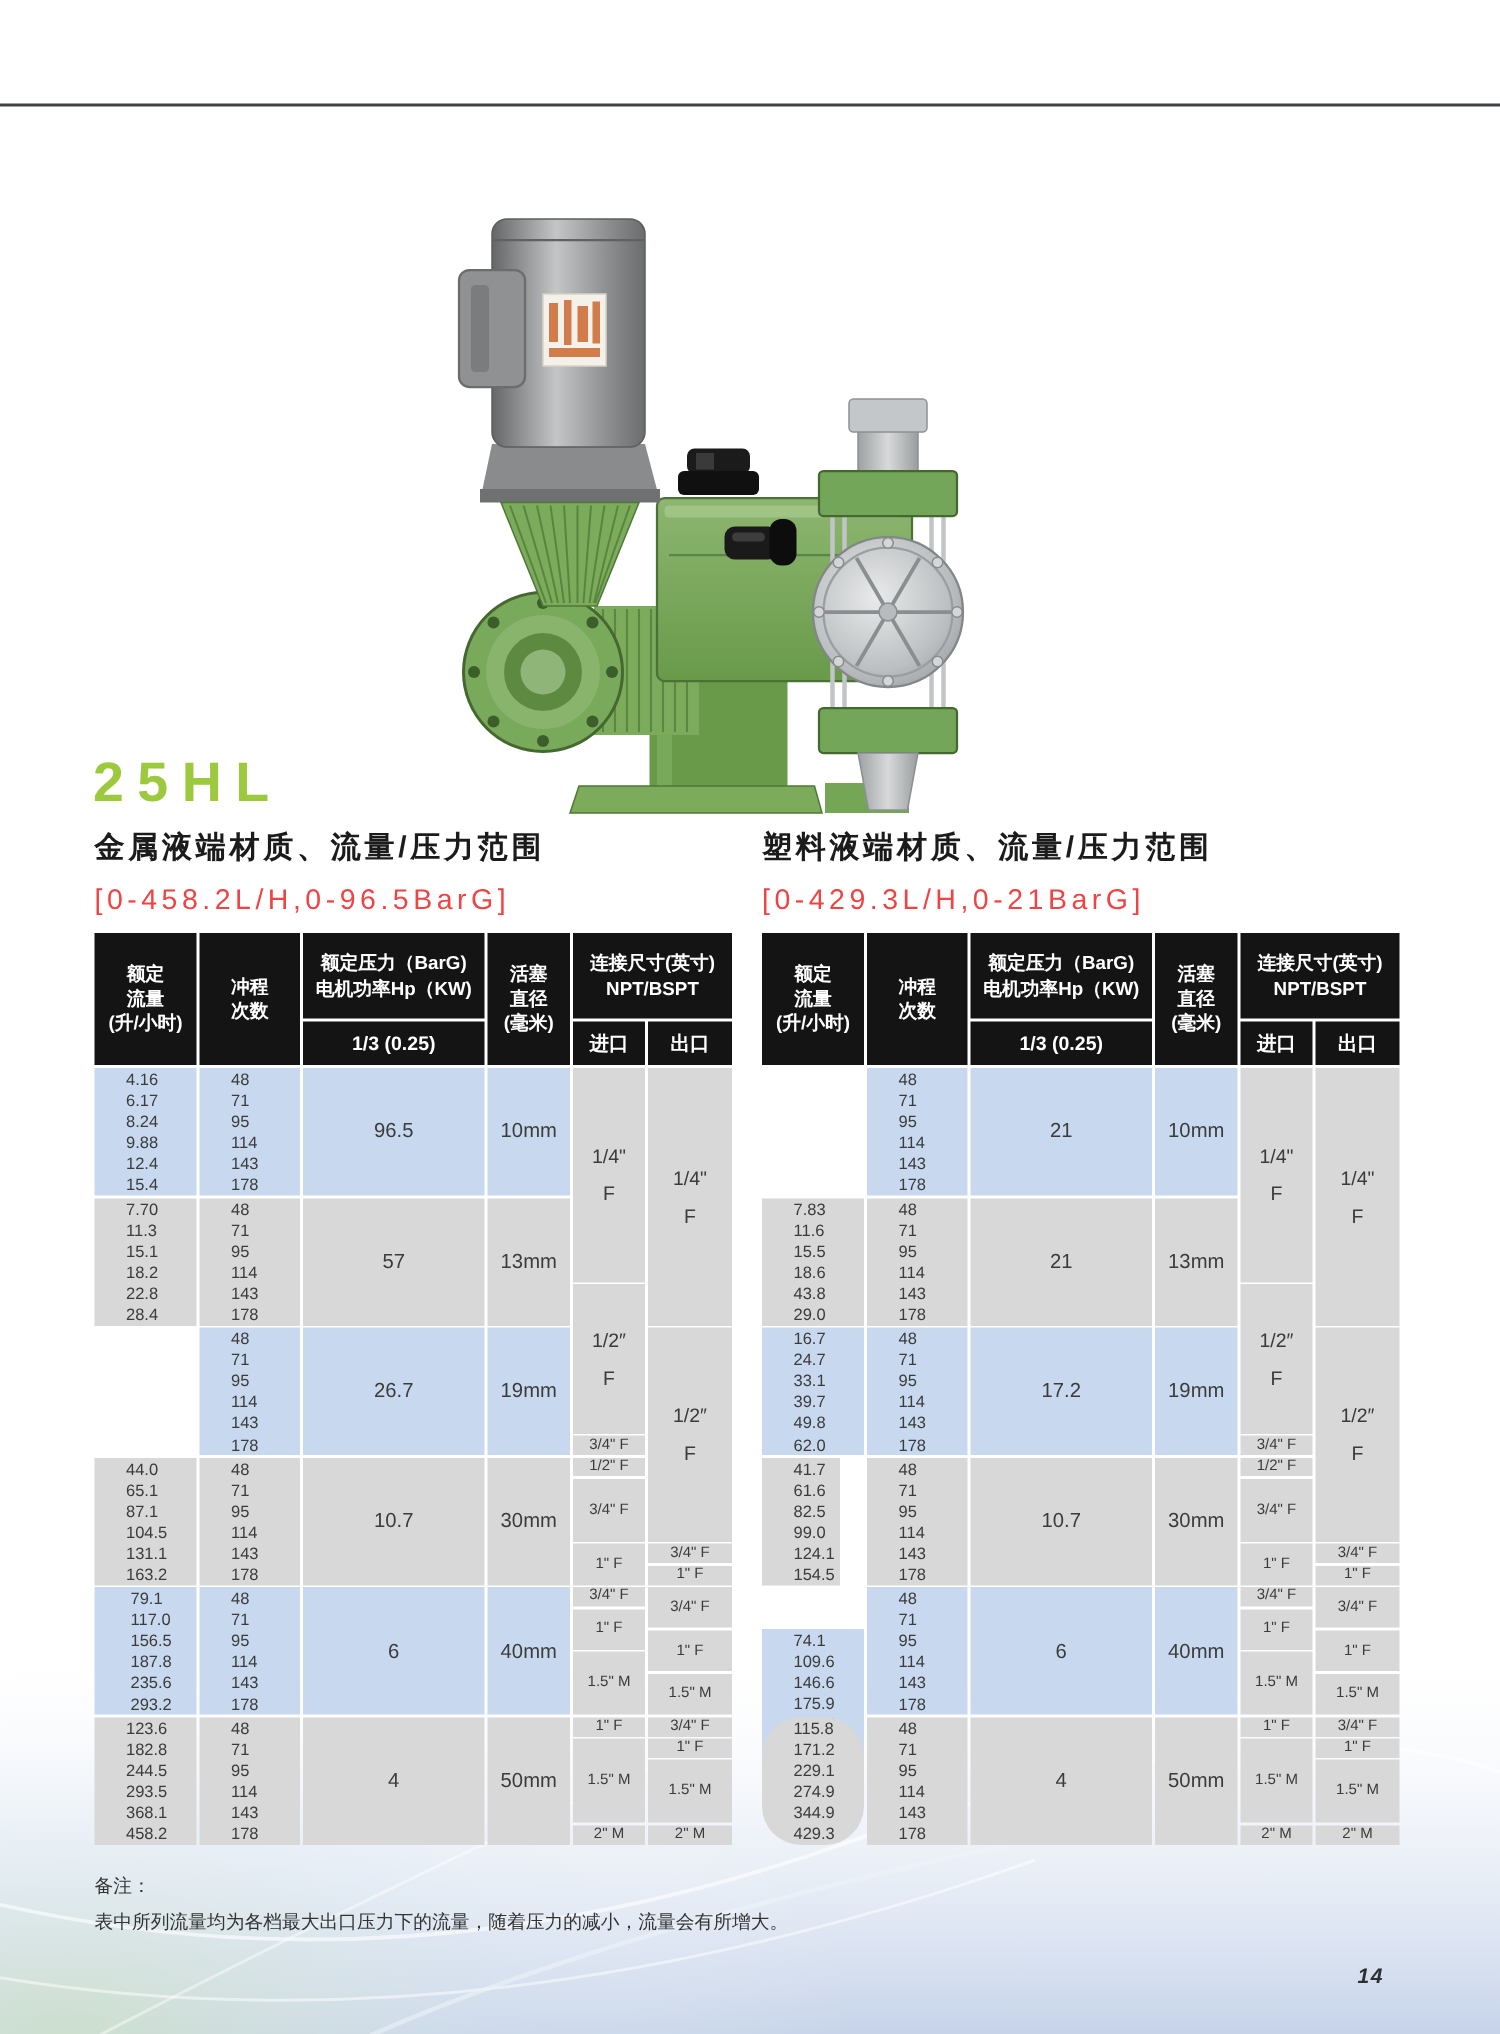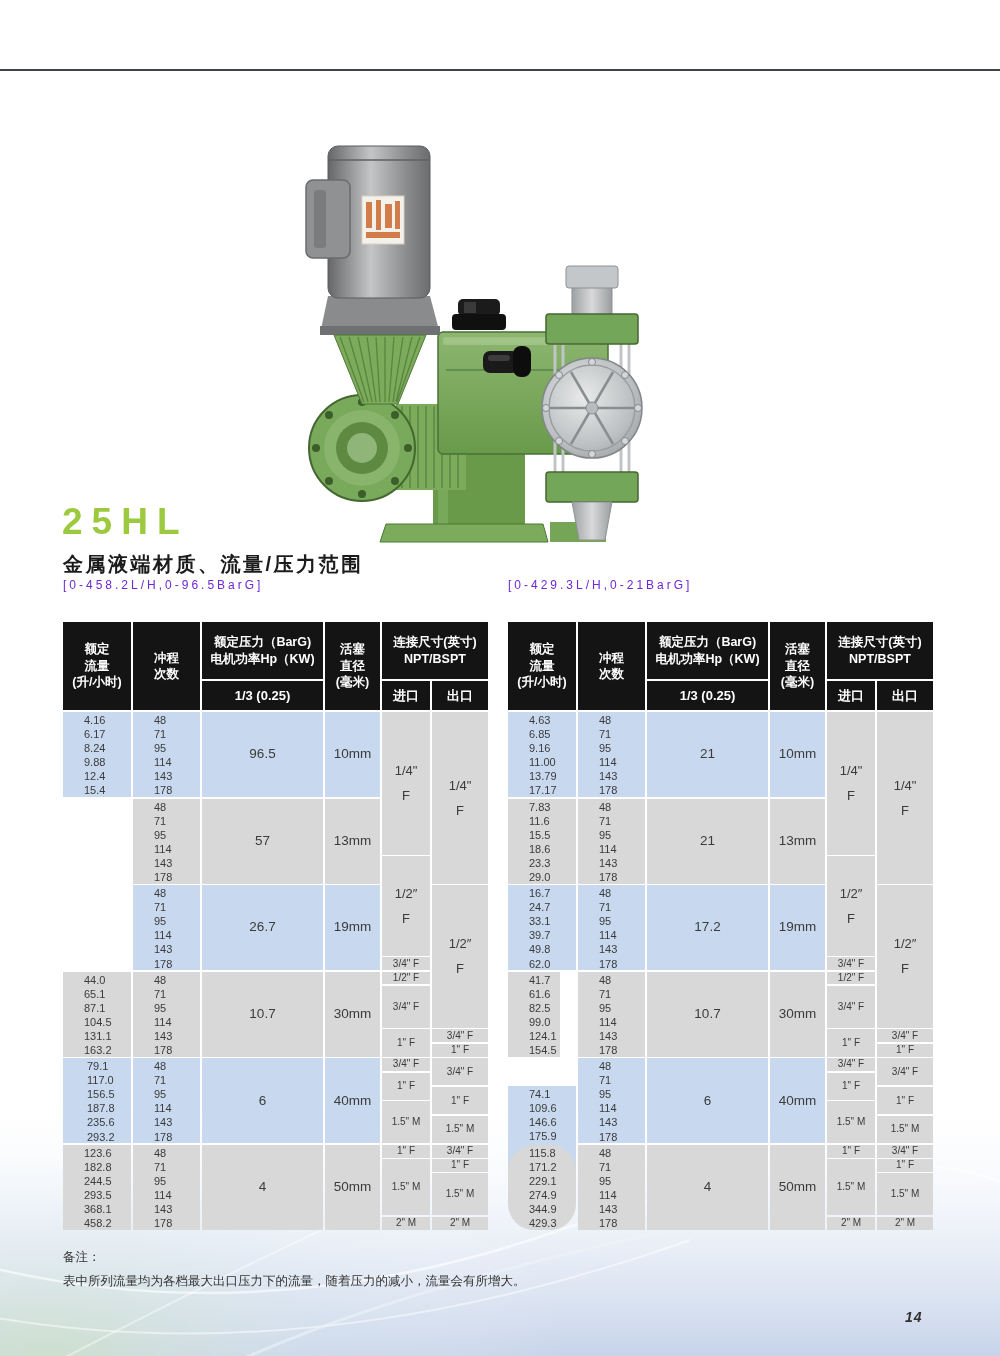--- a/index.html
+++ b/index.html
@@ -2,21 +2,21 @@
 <html><head>
 <meta charset="utf-8">
 <style>
   html,body{margin:0;padding:0;background:#e8e8e8;}
   .page{position:relative;width:1000px;height:1356px;margin:0 auto;background:#ffffff;overflow:hidden;
         font-family:"Liberation Sans",sans-serif;color:#222;text-decoration:underline;}
   .top-rule{position:absolute;left:0;top:69px;width:1000px;height:2px;background:#3f4345;}
   .pump{position:absolute;left:300px;top:136px;width:350px;height:412px;}
   .model-title{position:absolute;left:62px;top:501px;font-size:37px;font-weight:bold;color:#9dc93f;letter-spacing:9px;}
   .sec-title{position:absolute;top:551px;font-size:20px;font-weight:bold;color:#1b1b1b;letter-spacing:2.5px;white-space:nowrap;}
-  .sec-range{position:absolute;top:578px;font-size:12px;color:#6d28d9;letter-spacing:3px;white-space:nowrap;}
+  .sec-range{position:absolute;top:590px;font-size:19px;color:#ef4444;letter-spacing:3px;white-space:nowrap;}
   .at-left{left:63px;} .at-right{left:508px;}
   .tbl{position:absolute;top:622px;width:425px;height:610px;}
   .tbl-metal{left:63px;} .tbl-plastic{left:508px;}
   .tbl > div{position:absolute;box-sizing:border-box;}
   .hc{background:#141414;color:#fff;display:flex;align-items:center;justify-content:center;text-align:center;
       white-space:pre-line;font-weight:bold;font-size:12.5px;line-height:1.32;}
   .hc.sub{font-size:13px;}
   .bc{font-size:11px;line-height:14.1px;color:#3b3b3b;white-space:pre-line;padding:1px 0 0 21px;}
   .t-blue{background:#c8d9ef;} .t-gray{background:#d8d8d8;}
   .bc.mid{display:flex;align-items:center;justify-content:center;padding:0;text-align:center;}
@@ -185,20 +185,21 @@
           <rect x="95" y="65" width="5" height="28"></rect>
         <rect x="66" y="96" width="34" height="6"></rect>
       </g>
     </svg>
   </div>
 
   <div class="model-title z1">25HL</div>
 
   <div class="sec-title at-left z1">金属液端材质、流量/压力范围</div>
   <div class="sec-range at-left z1">[0-458.2L/H,0-96.5BarG]</div>
+  <div class="sec-title at-right z1">塑料液端材质、流量/压力范围</div>
   <div class="sec-range at-right z1">[0-429.3L/H,0-21BarG]</div>
 
   <div class="tbl tbl-metal z1" id="tbl0">
       <div class="hc" style="left: 0px; top: 0px; width: 68px; height: 88px;">额定
 流量
 (升/小时)</div>
       <div class="hc" style="left: 70px; top: 0px; width: 67px; height: 88px;">冲程
 次数</div>
       <div class="hc" style="left: 139px; top: 0px; width: 121px; height: 57px;">额定压力（BarG)
 电机功率Hp（KW)</div>
@@ -217,20 +218,26 @@
 12.4
 15.4</div>
       <div class="bc t-blue" style="left: 70px; top: 90px; width: 67px; height: 85.02px;">48
 71
 95
 114
 143
 178</div>
       <div class="bc mid num t-blue" style="left: 139px; top: 90px; width: 121px; height: 85.02px;">96.5</div>
       <div class="bc mid num t-blue" style="left: 262px; top: 90px; width: 55px; height: 85.02px;">10mm</div>
+      <div class="bc t-gray" style="left: 0px; top: 176.52px; width: 68px; height: 85.02px;">7.70
+11.3
+15.1
+18.2
+22.8
+28.4</div>
       <div class="bc t-gray" style="left: 70px; top: 176.52px; width: 67px; height: 85.02px;">48
 71
 95
 114
 143
 178</div>
       <div class="bc mid num t-gray" style="left: 139px; top: 176.52px; width: 121px; height: 85.02px;">57</div>
       <div class="bc mid num t-gray" style="left: 262px; top: 176.52px; width: 55px; height: 85.02px;">13mm</div>
       <div class="bc t-blue" style="left: 70px; top: 263.04px; width: 67px; height: 85.02px;">48
 71
@@ -319,39 +326,33 @@
       <div class="hc" style="left: 139px; top: 0px; width: 121px; height: 57px;">额定压力（BarG)
 电机功率Hp（KW)</div>
       <div class="hc sub" style="left: 139px; top: 59px; width: 121px; height: 29px;">1/3 (0.25)</div>
       <div class="hc" style="left: 262px; top: 0px; width: 55px; height: 88px;">活塞
 直径
 (毫米)</div>
       <div class="hc" style="left: 319px; top: 0px; width: 106px; height: 57px;">连接尺寸(英寸)
 NPT/BSPT</div>
       <div class="hc sub" style="left: 319px; top: 59px; width: 48px; height: 29px;">进口</div>
       <div class="hc sub" style="left: 369px; top: 59px; width: 56px; height: 29px;">出口</div>
-      <div class="bc t-blue" style="left: 0px; top: 90px; width: 68px; height: 85.02px;">4.63
-6.85
-9.16
-11.00
-13.79
-17.17</div>
       <div class="bc t-blue" style="left: 70px; top: 90px; width: 67px; height: 85.02px;">48
 71
 95
 114
 143
 178</div>
       <div class="bc mid num t-blue" style="left: 139px; top: 90px; width: 121px; height: 85.02px;">21</div>
       <div class="bc mid num t-blue" style="left: 262px; top: 90px; width: 55px; height: 85.02px;">10mm</div>
       <div class="bc t-gray" style="left: 0px; top: 176.52px; width: 68px; height: 85.02px;">7.83
 11.6
 15.5
 18.6
-23.3
+43.8
 29.0</div>
       <div class="bc t-gray" style="left: 70px; top: 176.52px; width: 67px; height: 85.02px;">48
 71
 95
 114
 143
 178</div>
       <div class="bc mid num t-gray" style="left: 139px; top: 176.52px; width: 121px; height: 85.02px;">21</div>
       <div class="bc mid num t-gray" style="left: 262px; top: 176.52px; width: 55px; height: 85.02px;">13mm</div>
       <div class="bc t-blue" style="left: 0px; top: 263.04px; width: 68px; height: 85.02px;">16.7

